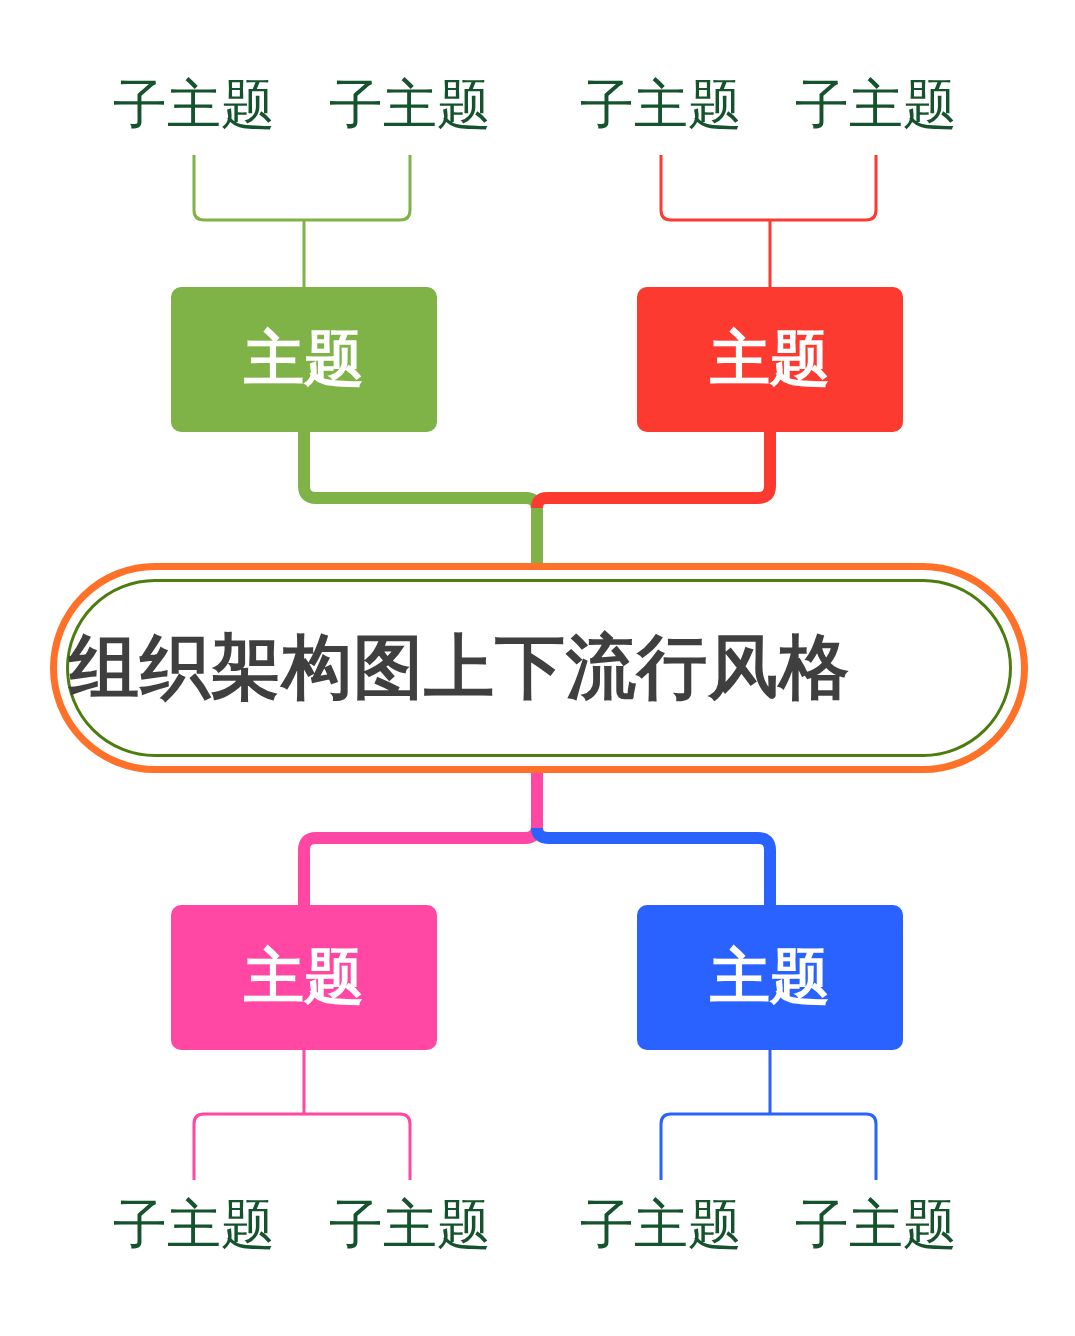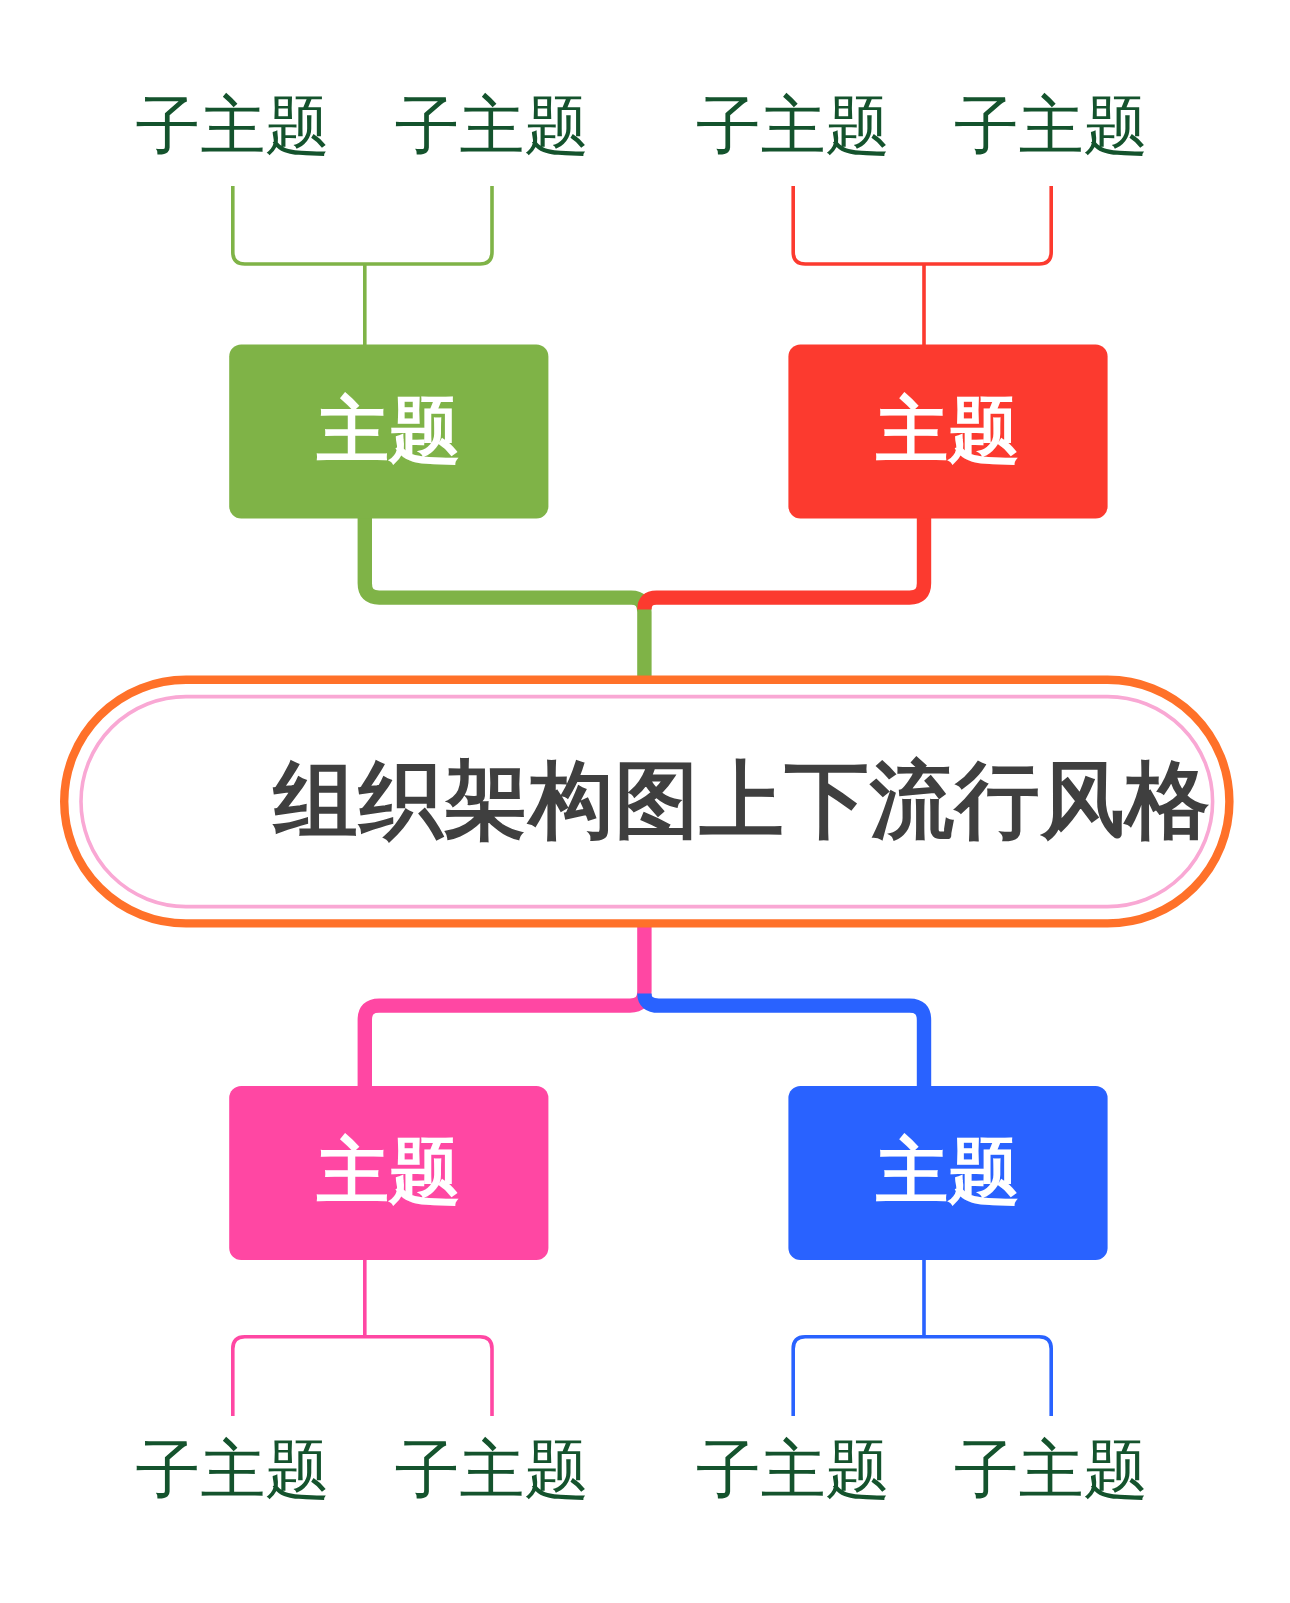--- a/index.html
+++ b/index.html
@@ -3,27 +3,27 @@
 <meta charset="utf-8">
 <style>
   html, body { margin:0; padding:0; background:#ffffff; }
   body { width:1075px; height:1336px; position:relative; overflow:hidden;
          font-family:"DejaVu Sans", sans-serif; }
   svg.lines { position:absolute; left:0; top:0; }
   .subtopic { position:absolute; font-size:54px; color:#14532d; line-height:1;
               white-space:nowrap; text-align:center; width:200px; }
   .topic { position:absolute; width:266px; height:145px; border-radius:10px;
            color:#ffffff; font-size:60px; font-weight:bold;
-           display:flex; align-items:center; justify-content:center;margin-left:20px; }
+           display:flex; align-items:center; justify-content:center; }
   .root { position:absolute; left:50px; top:563px; width:978px; height:210px;
           box-sizing:border-box; border:7px solid #FF7129; border-radius:105px;
           background:#ffffff; }
   .root-inner { position:absolute; left:9px; top:9px; right:9px; bottom:9px;
-                border:3px solid #f9a8d4; border-radius:90px;
-                display:flex; align-items:center; justify-content:flex-end; }
+                border:3px solid #4d7c0f; border-radius:90px;
+                display:flex; align-items:center; justify-content:flex-start; }
   .root-text { font-size:70px; font-weight:bold; color:#3f3f3f; letter-spacing:1px; }
 </style>
 </head>
 <body>
 
 <svg class="lines" width="1075" height="1336">
 
   <path d="M194 155 V210 Q194 220 204 220 H400 Q410 220 410 210 V155 M304 220 V290" stroke="#7FB347" stroke-width="3" fill="none"></path>
 
   <path d="M661 155 V210 Q661 220 671 220 H866 Q876 220 876 210 V155 M770 220 V290" stroke="#FC3A2F" stroke-width="3" fill="none"></path>

